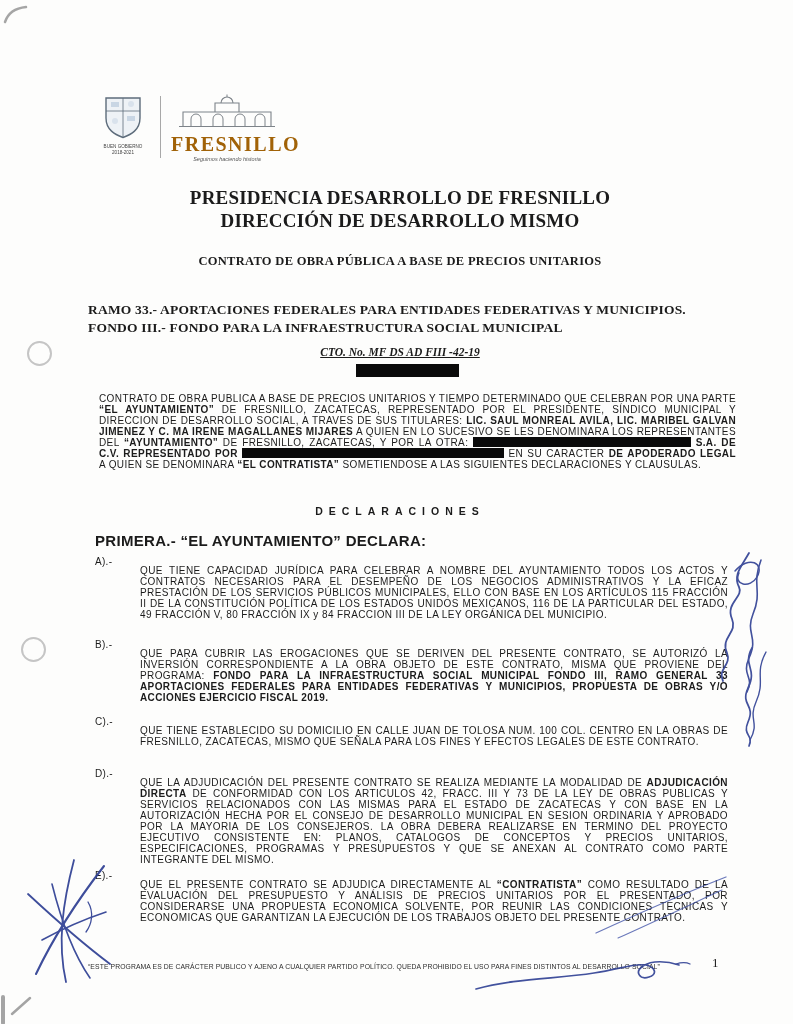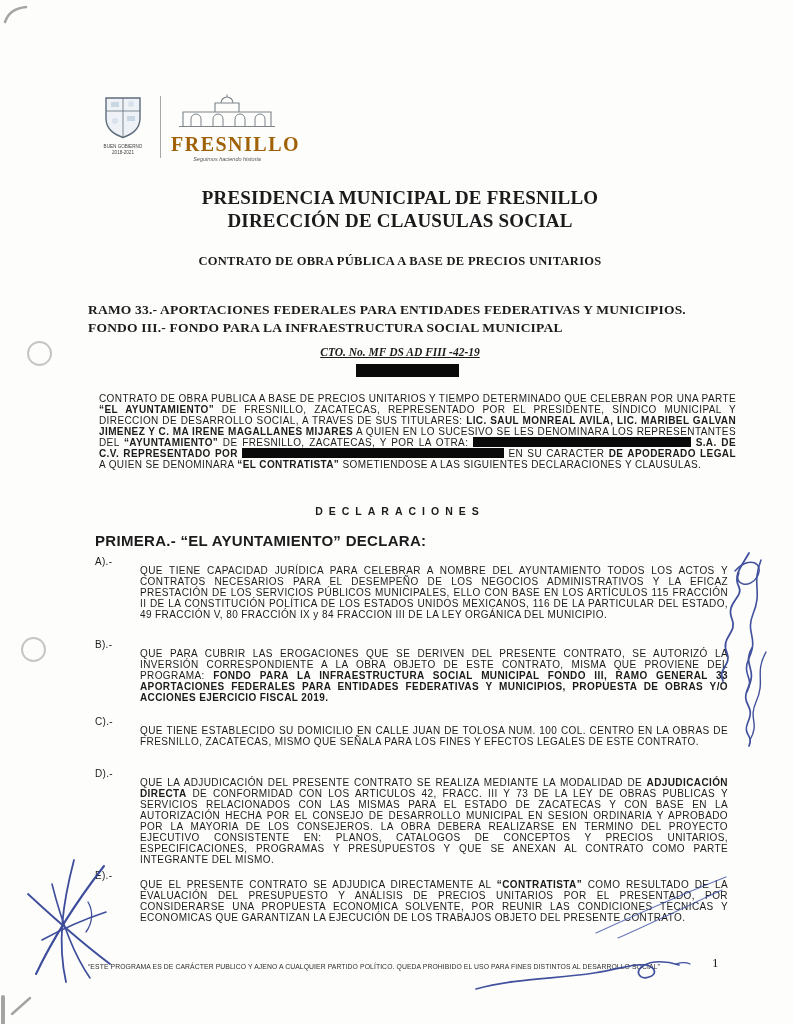--- a/index.html
+++ b/index.html
@@ -76,22 +76,22 @@
         <path d="M44,9 a6,6 0 0 1 12,0" fill="none" stroke="#7d8389" stroke-width="1.1"></path>
         <line x1="50" y1="3" x2="50" y2="0.5" stroke="#7d8389" stroke-width="1"></line>
         <line x1="2" y1="32.5" x2="98" y2="32.5" stroke="#7d8389" stroke-width="1.2"></line>
       </svg>
       <div class="fres-word">FRESNILLO</div>
       <div class="fres-tag">Seguimos haciendo historia</div>
     </div>
   </div>
 
   <div class="abs serif center doc-title">
-    <div>PRESIDENCIA MUNICIPAL DE FRESNILLO</div>
-    <div>DIRECCIÓN DE CLAUSULAS SOCIAL</div>
+    <div>PRESIDENCIA DESARROLLO DE FRESNILLO</div>
+    <div>DIRECCIÓN DE DESARROLLO MISMO</div>
   </div>
 
   <div class="abs serif center doc-subtitle">CONTRATO DE OBRA PÚBLICA A BASE DE PRECIOS UNITARIOS</div>
 
   <div class="abs serif ramo">
     <div>RAMO 33.- APORTACIONES FEDERALES PARA ENTIDADES FEDERATIVAS Y MUNICIPIOS.</div>
     <div>FONDO III.- FONDO PARA LA INFRAESTRUCTURA SOCIAL MUNICIPAL</div>
   </div>
 
   <div class="abs serif center cto">

